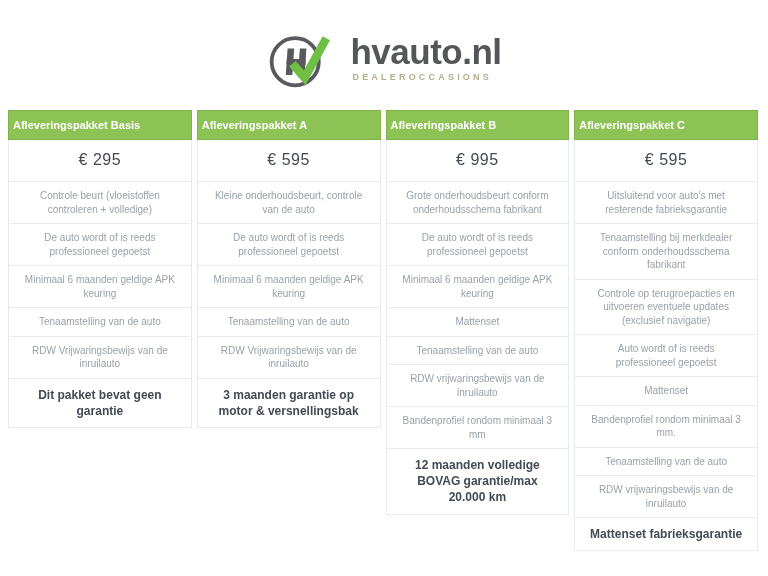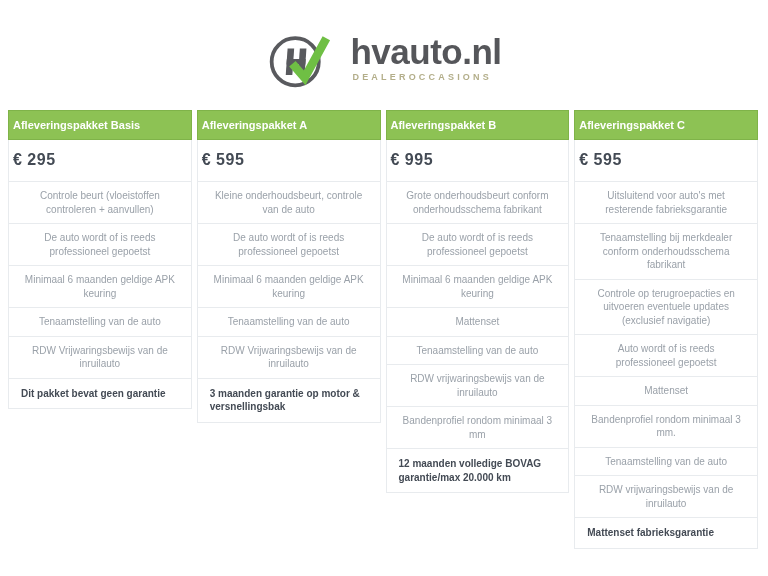--- a/index.html
+++ b/index.html
@@ -53,41 +53,42 @@
     text-align: left;
     padding: 8px 4px;
     line-height: 1.1;
   }
   .package-body {
     border: 1px solid #e8ebee;
     border-top: none;
     background: #ffffff;
   }
   .package-price {
+    text-align: center;
     font-size: 16px;
-    font-weight: 700;
+    font-weight: 400;
     color: #434a54;
     letter-spacing: 0.5px;
     padding: 11px 4px 12px 4px;
     border-bottom: 1px solid #e8ebee;
   }
   .feature-row {
     font-size: 10px;
     line-height: 1.35;
     color: #9aa1a9;
     text-align: center;
     padding: 7px 12px;
     border-bottom: 1px solid #e8ebee;
   }
   .guarantee-row {
-    font-size: 10px;
+    font-size: 12px;
     line-height: 1.35;
     color: #434a54;
     font-weight: bold;
-    text-align: left;
+    text-align: center;
     padding: 8px 12px;
   }
 </style>
 </head>
 <body>
 
 <div class="logo-wrap">
   <div class="logo-inner">
     <svg class="logo-mark" viewBox="0 0 70 66" xmlns="http://www.w3.org/2000/svg">
       <circle cx="31" cy="37" r="25" fill="none" stroke="#595a5e" stroke-width="4"></circle>
@@ -104,21 +105,21 @@
     </div>
   </div>
 </div>
 
 <div class="packages">
   <div class="package-col">
     <div class="package-header">Afleveringspakket Basis</div>
     <div class="package-body">
       <div class="package-price">€ 295</div>
       <div>
-          <div class="feature-row">Controle beurt (vloeistoffen controleren + aanvullen)</div>
+          <div class="feature-row">Controle beurt (vloeistoffen controleren + volledige)</div>
           <div class="feature-row">De auto wordt of is reeds professioneel gepoetst</div>
           <div class="feature-row">Minimaal 6 maanden geldige APK keuring</div>
           <div class="feature-row">Tenaamstelling van de auto</div>
           <div class="feature-row">RDW Vrijwaringsbewijs van de inruilauto</div>
         </div>
       <div class="guarantee-row">Dit pakket bevat geen garantie</div>
     </div>
   </div>
 
   <div class="package-col">

